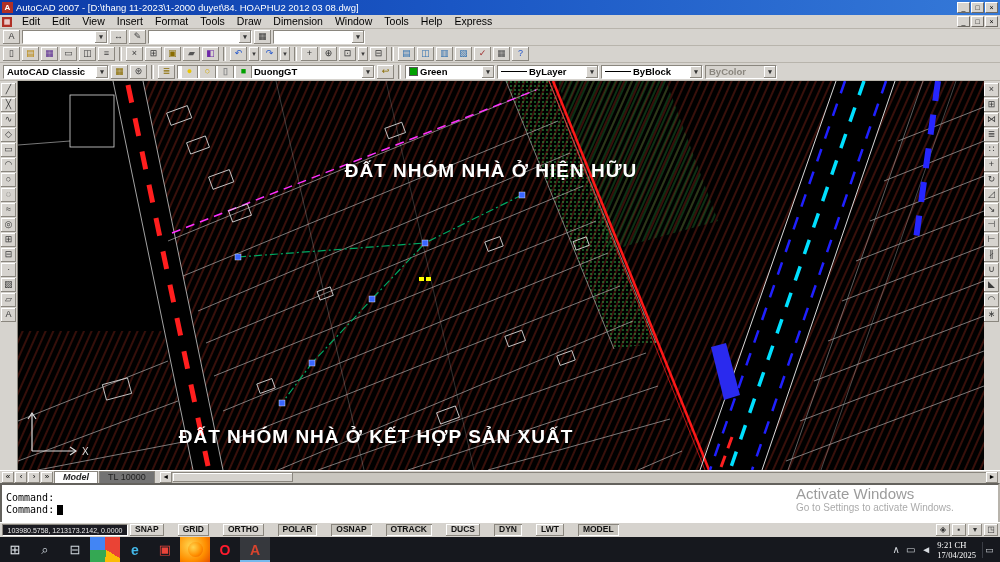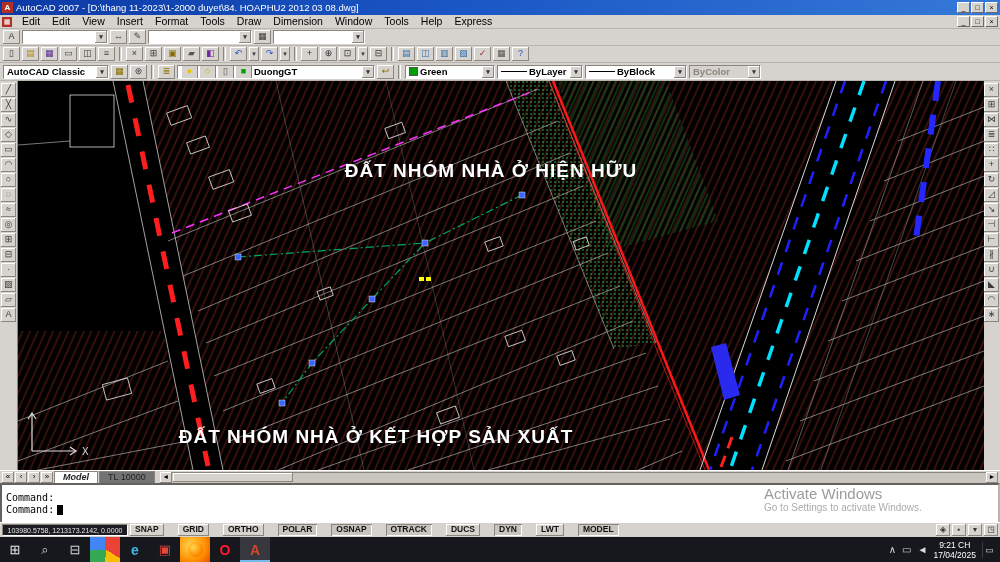--- a/index.html
+++ b/index.html
@@ -96,26 +96,26 @@
     display:flex; align-items:center; }
   .tbleft { display:flex; align-items:center; height:25px; }
   .tb-ico { width:30px; height:25px; display:flex; align-items:center; justify-content:center;
     font-size:13px; color:#dfe3e8; flex:0 0 auto; }
   .tb-ico.big { font-size:14px; font-weight:bold; }
   .tb-ico.round { }
   .tb-ico.round::before { content:""; width:15px; height:15px; border-radius:50%; background:inherit; }
   .tb-ico.active { background:rgba(255,255,255,.14); box-shadow:inset 0 -2px 0 #76b9ed; }
   .tray { margin-left:auto; display:flex; align-items:center; gap:6px; padding-right:4px; }
   .tray .tico { color:#d7dbe0; font-size:10px; }
-  .clock { text-align:center; color:#fff; font-size:8.5px; line-height:10px; }
+  .clock { text-align:left; color:#fff; font-size:8.5px; line-height:10px;font-family:Liberation Serif, serif; }
   .notif { width:14px; height:16px; border-left:1px solid #3a3d45; color:#cfd3d8; font-size:9px;
     display:flex; align-items:center; justify-content:center; }
 
   
-  .watermark { position:absolute; left:764px; top:485px; color:#9c9c9c; pointer-events:none; z-index:50; }
+  .watermark { position:absolute; left:796px; top:485px; color:#9c9c9c; pointer-events:none; z-index:50; }
   .watermark .w1 { font-size:15px; }
   .watermark .w2 { font-size:10px; color:#ababab; }
 </style>
 </head>
 <body>
 
 <div id="root">
 
   <div class="titlebar">
     <span class="app-ico">A</span>
@@ -234,21 +234,21 @@
     </span>
     <span class="ibtn" style="color:#8a6d00">↩</span>
     <span class="tsep"></span>
     <span class="combo" style="width:90px">
       <span class="val">
         <span class="sw" style="background: rgb(0, 160, 0);"></span>
         <span>Green</span>
       </span>
       <span class="drop">▾</span>
     </span>
-    <span class="combo" style="width:86px">
+    <span class="combo" style="width:102px">
       <span class="val">
         <span class="ltsample"></span>
         <span>ByLayer</span>
       </span>
       <span class="drop">▾</span>
     </span>
     <span class="combo" style="width:102px">
       <span class="val">
         <span class="ltsample"></span>
         <span>ByBlock</span>

